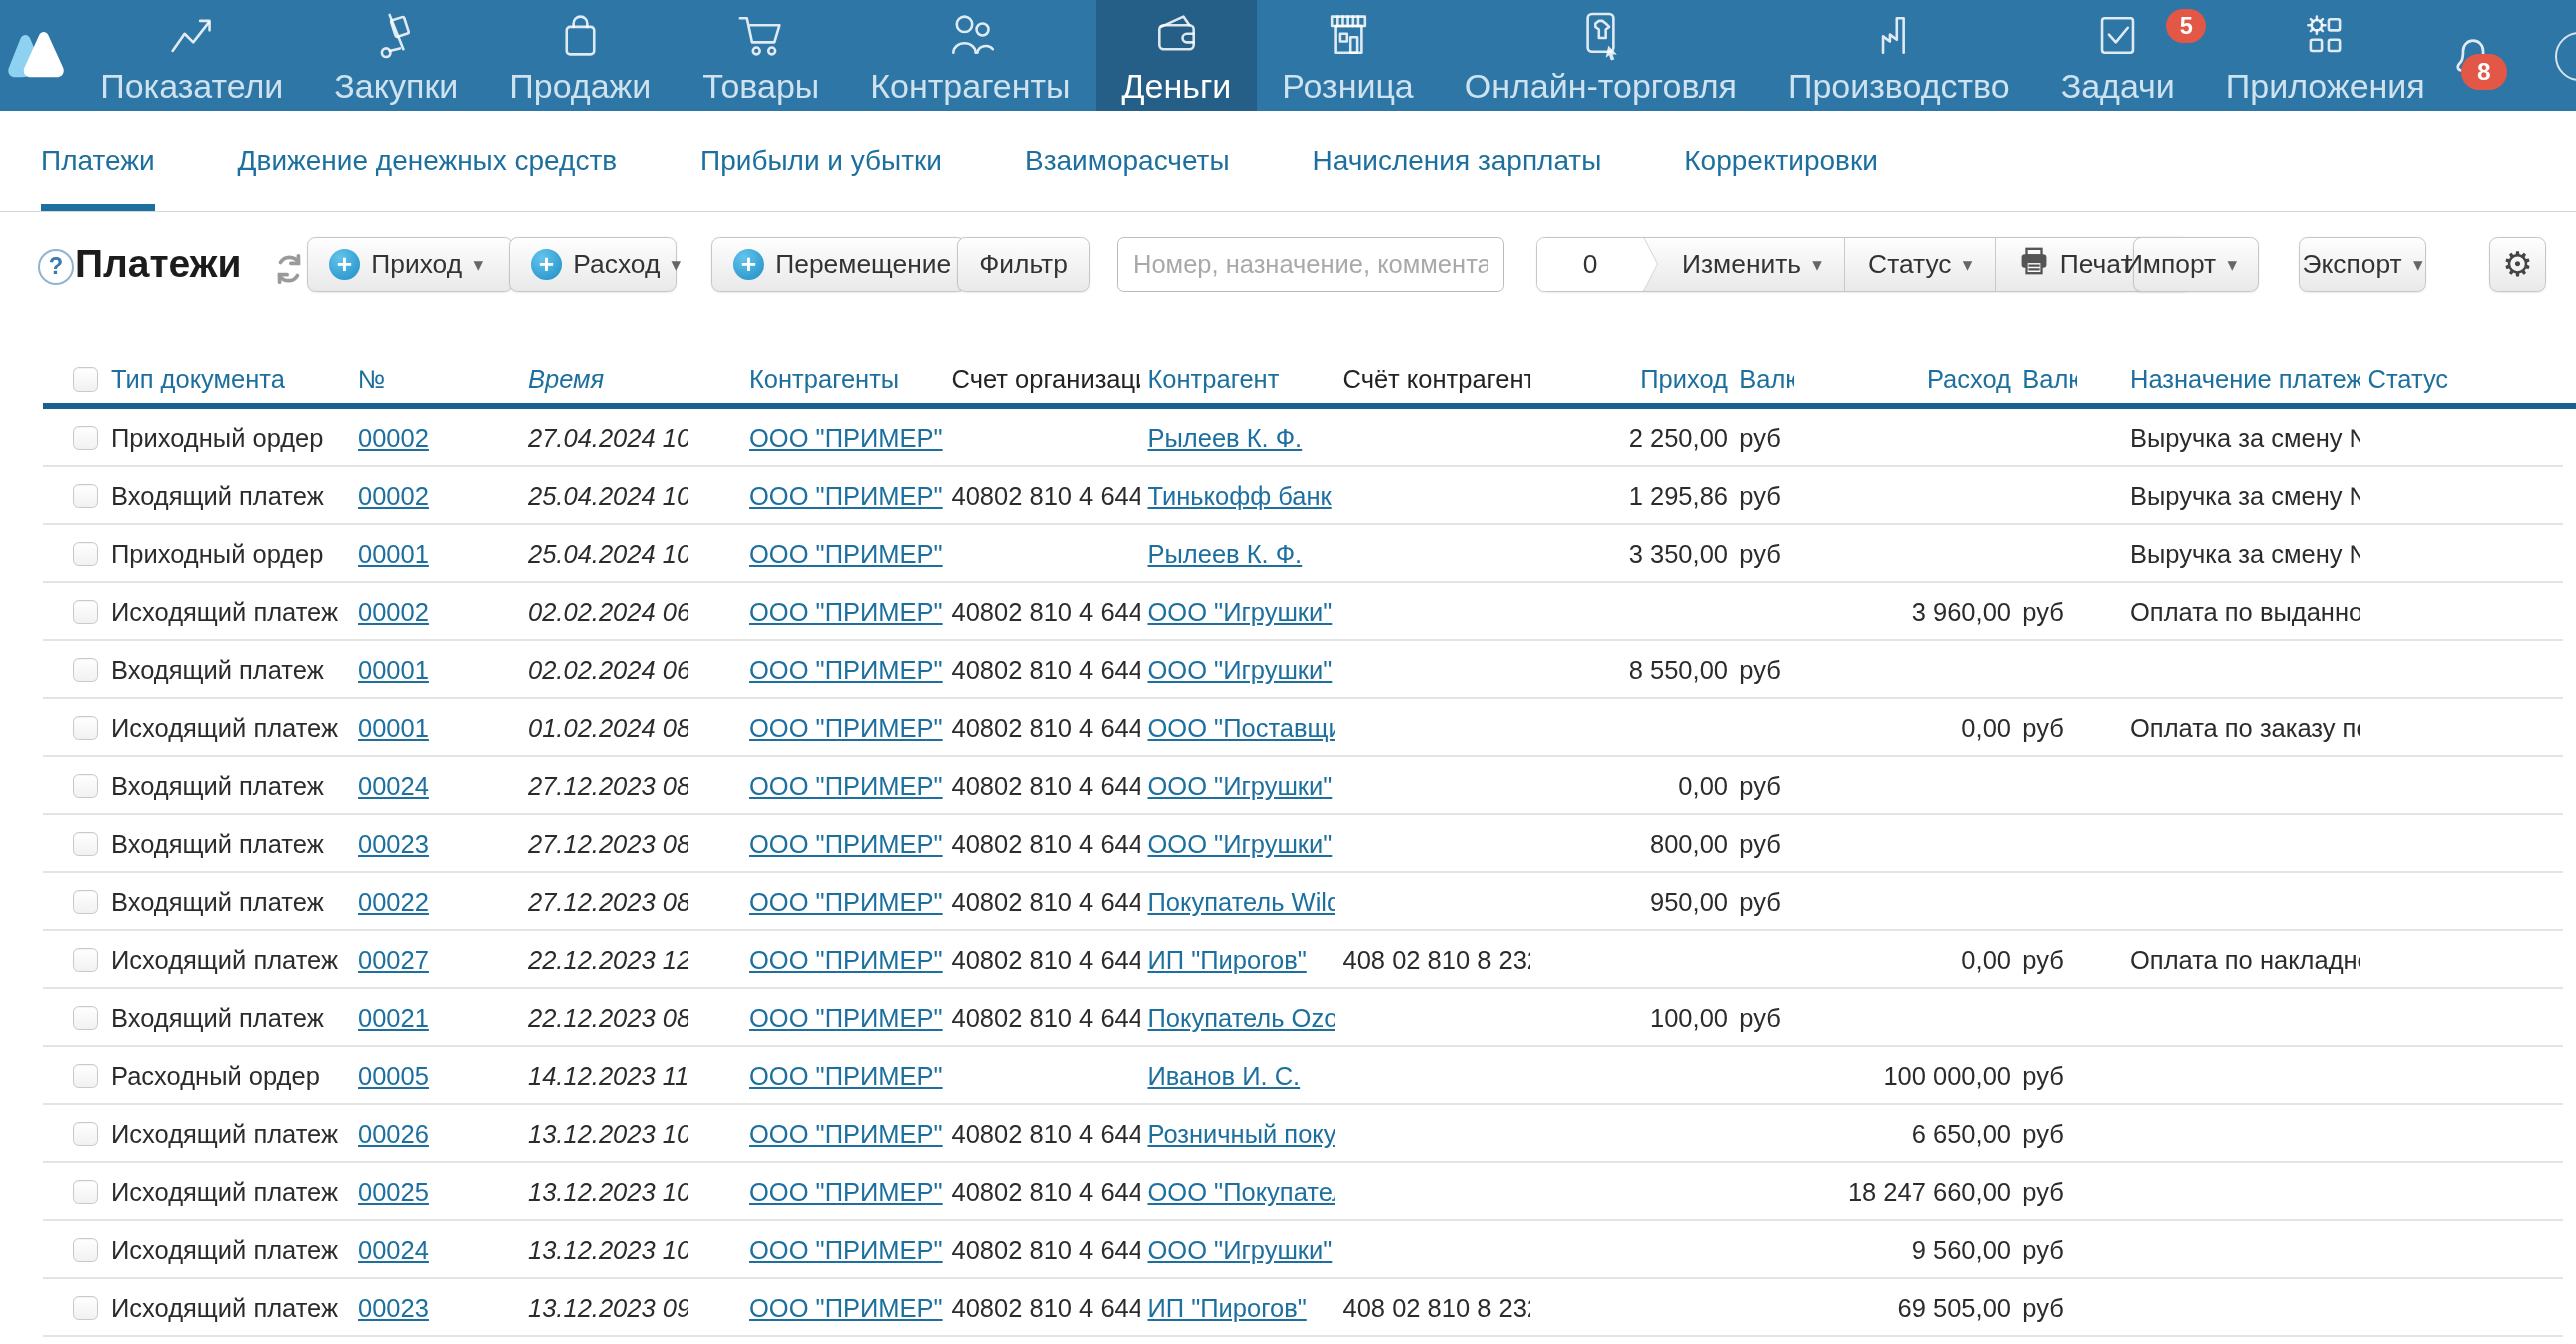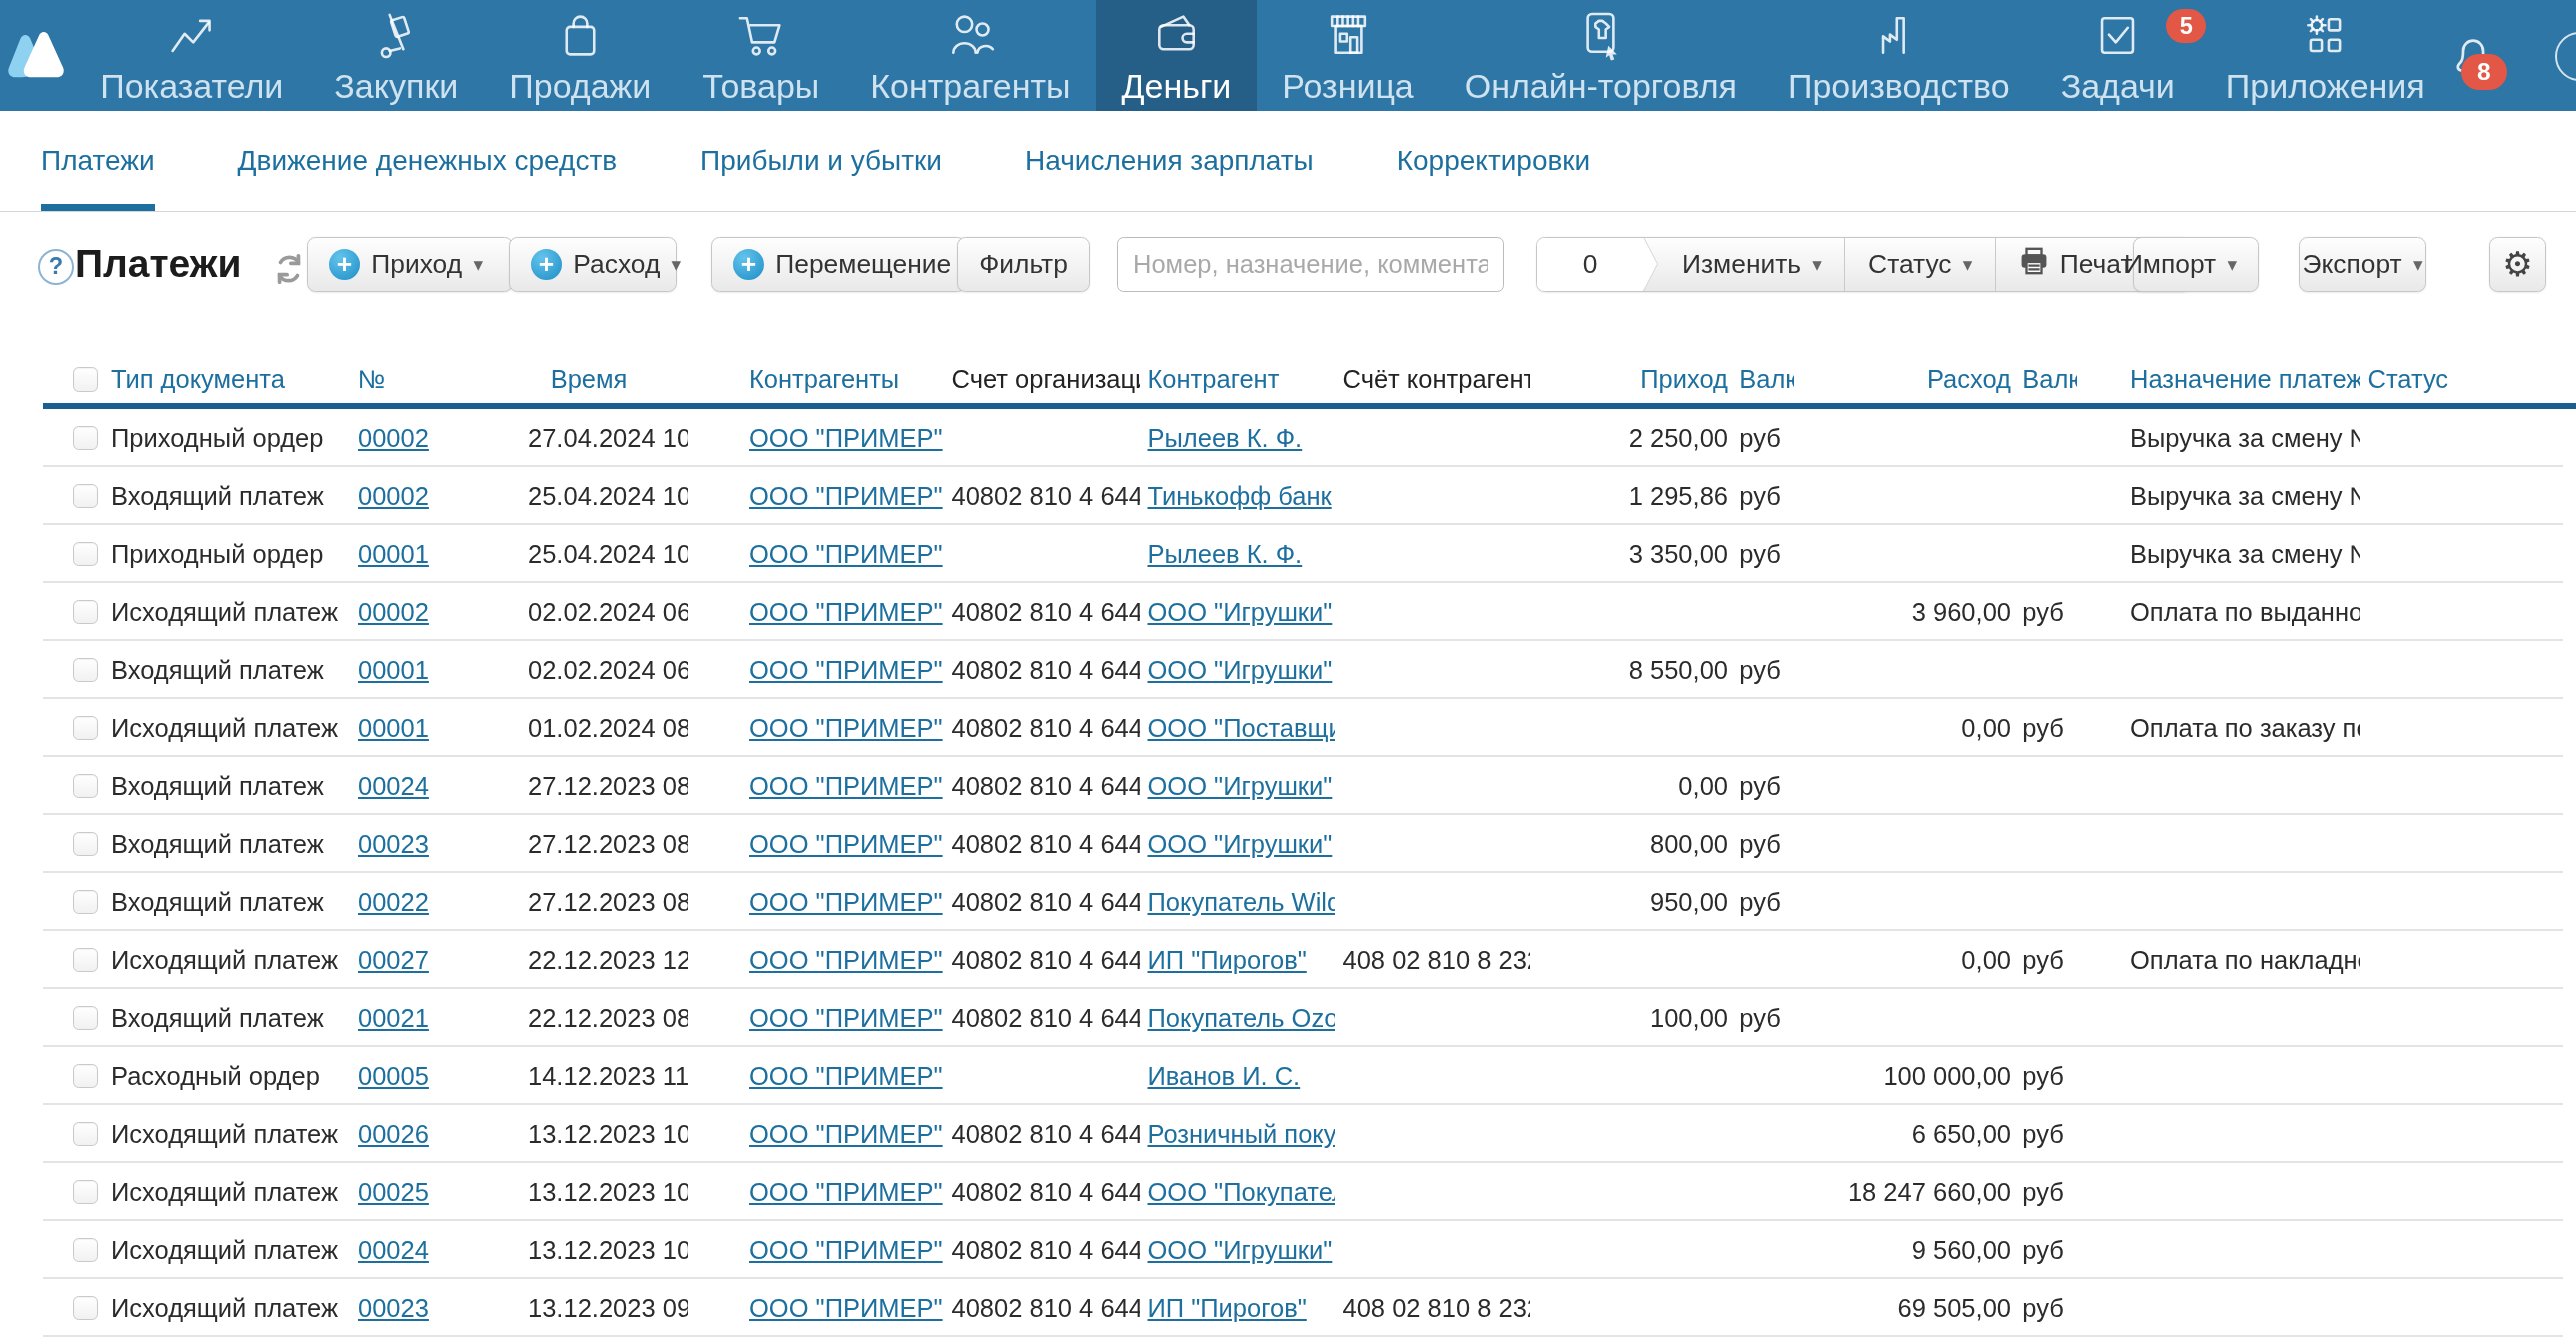--- a/index.html
+++ b/index.html
@@ -84,21 +84,21 @@
     align-items:center; position:relative; }
   .thead-row { height:59px; }
   .thead-row::after { content:""; position:absolute; left:43px; right:0; bottom:0; height:5.7px;
     background:#1a608f; }
   .tr { height:58px; background:#fff; }
   .tr::after { content:""; position:absolute; left:43px; right:13.2px; bottom:0; height:1.9px;
     background:#e4e4e4; }
   .cell { font-size:25.5px; color:#2b2b2b; white-space:nowrap; overflow:hidden; }
   .th { font-size:25.5px; color:#1c6f9e; white-space:nowrap; overflow:hidden; }
   .th-dark { color:#222; }
-  .c-time { text-align:center; padding-right:9.4px; }
+  .c-time { text-align:left; padding-right:9.4px;font-style:italic; }
   .th.c-time { padding-right:38px; position:relative; }
   .sort-arrow { position:absolute; top:-15px; right:41px; font-size:16px; color:#555; }
   .c-org, .cell.c-org { padding-left:61px; }
   .c-oacct { padding-left:7.5px; }
   .c-contr { padding-left:7.5px; }
   .c-cacct { padding-left:7.5px; }
   .c-income, .c-expense { text-align:right; }
   .c-cur { padding-left:11.3px; }
   .c-purpose { padding-left:53px; }
   .c-status { padding-left:7.5px; }
@@ -241,20 +241,21 @@
         <span class="bell-badge">8</span>
       </div>
       <div class="partial-help"></div>
     </div>
   </header>
 
   <div class="tabsbar" id="tabsbar">
       <div class="tab active">Платежи</div>
       <div class="tab">Движение денежных средств</div>
       <div class="tab">Прибыли и убытки</div>
+      <div class="tab">Взаиморасчеты</div>
       <div class="tab">Начисления зарплаты</div>
       <div class="tab">Корректировки</div>
     </div>
 
   <div class="toolbar">
     <div class="help-icon">?</div>
     <div class="page-title">Платежи</div>
     <div class="refresh">
       <svg width="32" height="32" viewBox="0 0 34 34" fill="none" stroke="#9a9a9a" stroke-width="4" stroke-linecap="round">
         <path d="M27 10 A11 11 0 0 0 8 10"></path>

